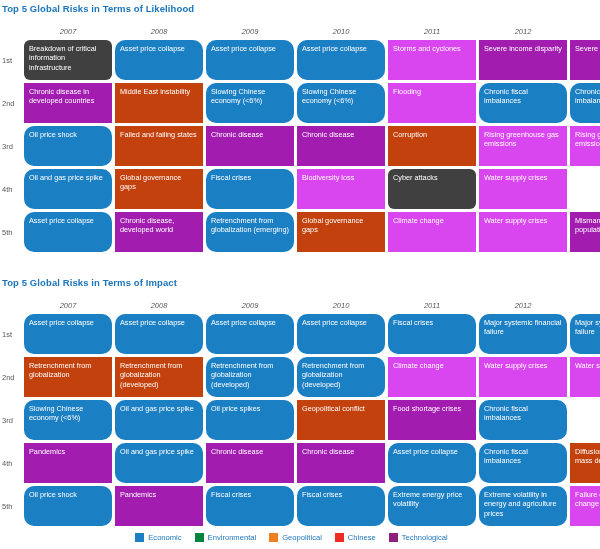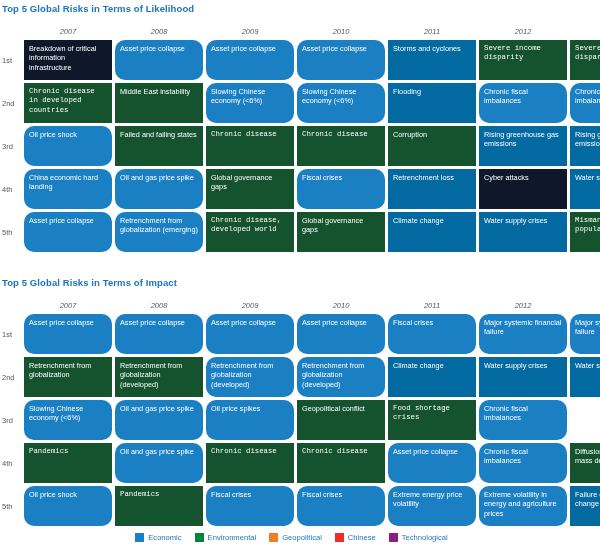--- a/index.html
+++ b/index.html
@@ -95,24 +95,24 @@
     color: #ffffff;
     font-size: 7.3px;
     line-height: 9.4px;
     overflow: hidden;
     word-wrap: break-word;
   }
   .cell:last-child { margin-right: 0; }
 
   
   .cat-economic      { background: #1b7fc4; border-radius: 10px; }
-  .cat-environmental { background: #0369a1; }
-  .cat-geopolitical  { background: #14532d; }
-  .cat-societal      { background: #14532d; font-family: Liberation Mono, monospace; }
-  .cat-technological { background: #0f172a; }
+  .cat-environmental { background: #d946ef; }
+  .cat-geopolitical  { background: #c2410c; }
+  .cat-societal      { background: #a21caf; }
+  .cat-technological { background: #404040; border-radius: 6px; }
 
   
   .legend {
     position: absolute;
     left: 0;
     top: 533px;
     width: 600px;
     display: flex;
     justify-content: center;
     align-items: center;
@@ -179,33 +179,32 @@
             <div class="cell cat-economic">Oil price shock</div>
             <div class="cell cat-geopolitical">Failed and failing states</div>
             <div class="cell cat-societal">Chronic disease</div>
             <div class="cell cat-societal">Chronic disease</div>
             <div class="cell cat-geopolitical">Corruption</div>
             <div class="cell cat-environmental">Rising greenhouse gas emissions</div>
             <div class="cell cat-environmental">Rising greenhouse gas emissions</div>
           </div>
           <div class="rank-row">
             <div class="rank-label">4th</div>
-            <div class="cell cat-economic">China economic hard landing</div>
             <div class="cell cat-economic">Oil and gas price spike</div>
             <div class="cell cat-geopolitical">Global governance gaps</div>
             <div class="cell cat-economic">Fiscal crises</div>
-            <div class="cell cat-environmental">Retrenchment loss</div>
+            <div class="cell cat-environmental">Biodiversity loss</div>
             <div class="cell cat-technological">Cyber attacks</div>
             <div class="cell cat-environmental">Water supply crises</div>
           </div>
           <div class="rank-row">
             <div class="rank-label">5th</div>
             <div class="cell cat-economic">Asset price collapse</div>
+            <div class="cell cat-societal">Chronic disease, developed world</div>
             <div class="cell cat-economic">Retrenchment from globalization (emerging)</div>
-            <div class="cell cat-societal">Chronic disease, developed world</div>
             <div class="cell cat-geopolitical">Global governance gaps</div>
             <div class="cell cat-environmental">Climate change</div>
             <div class="cell cat-environmental">Water supply crises</div>
             <div class="cell cat-societal">Mismanagement of population ageing</div>
           </div>
         </div>
 
     </div>
   </section>
 

